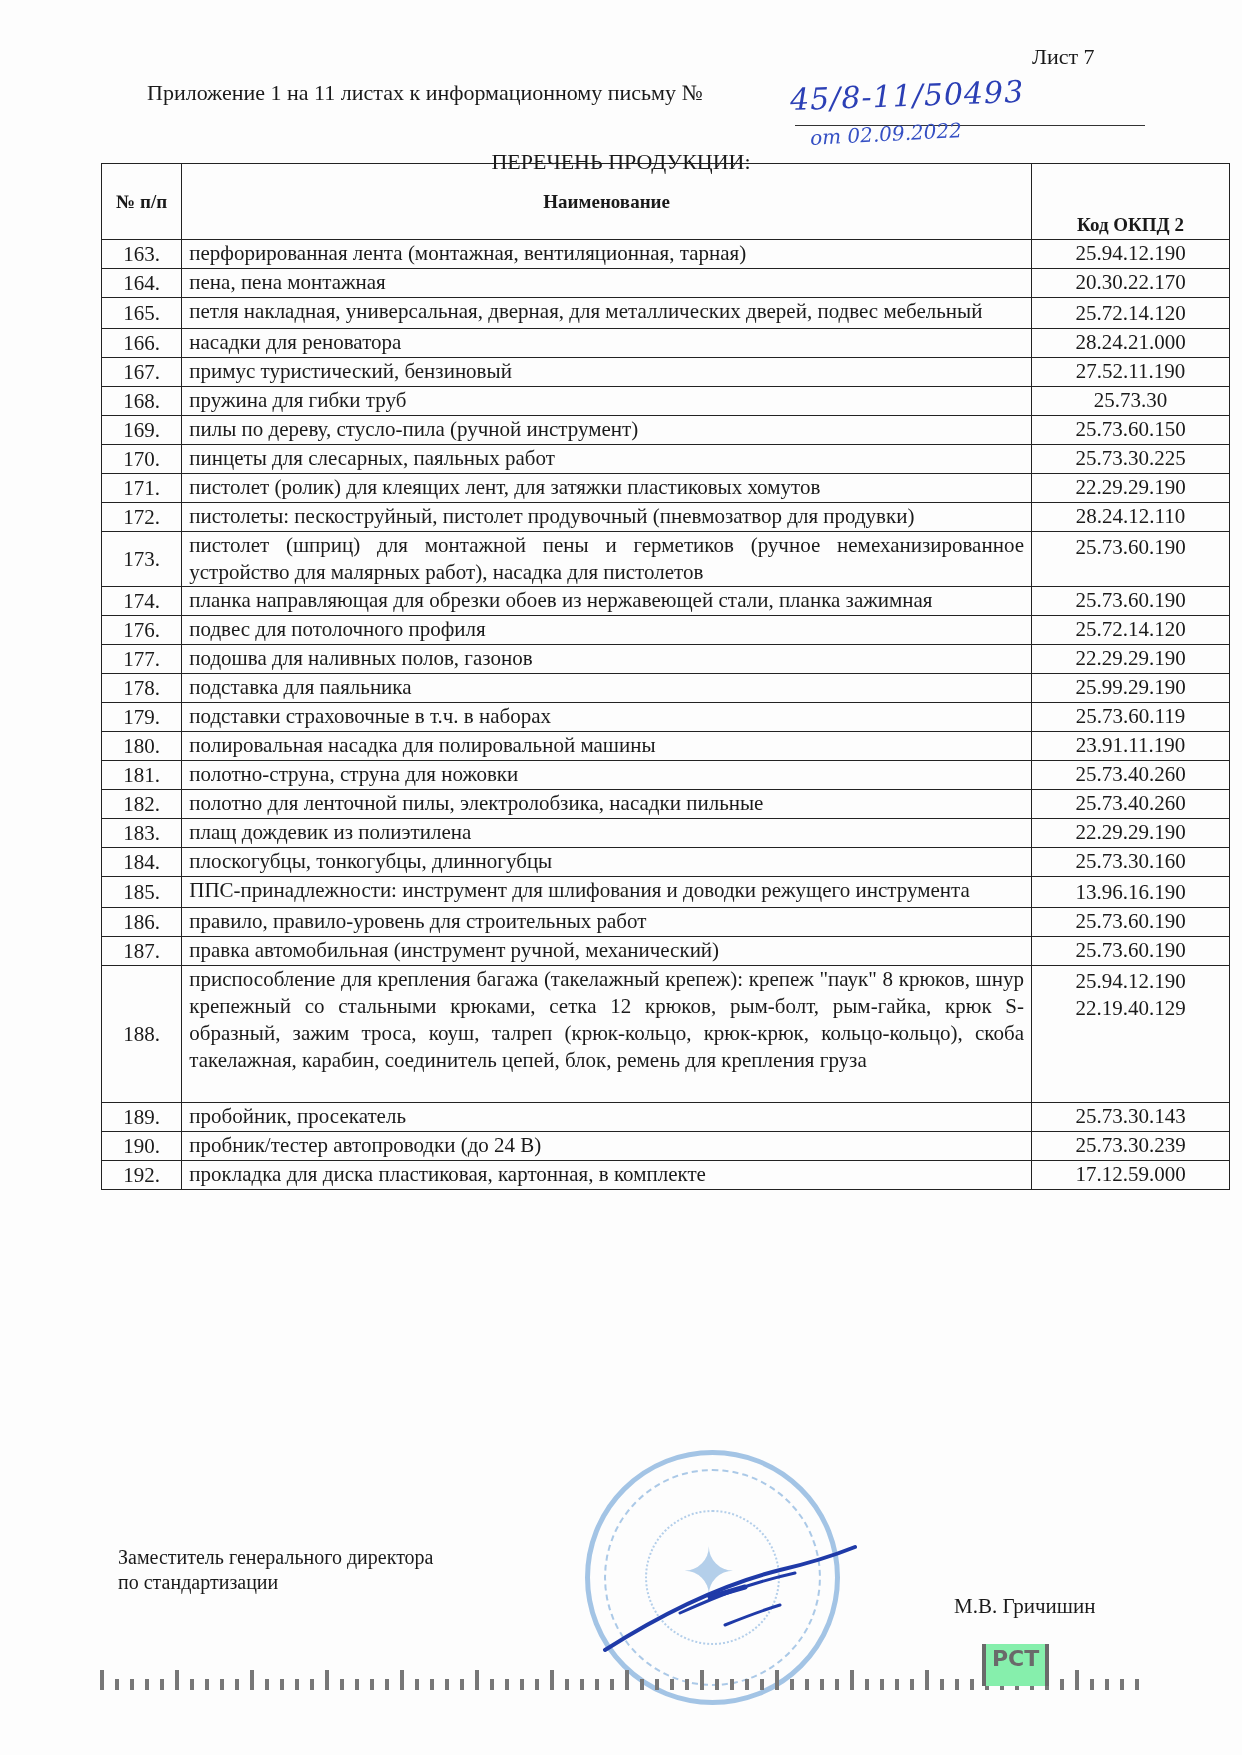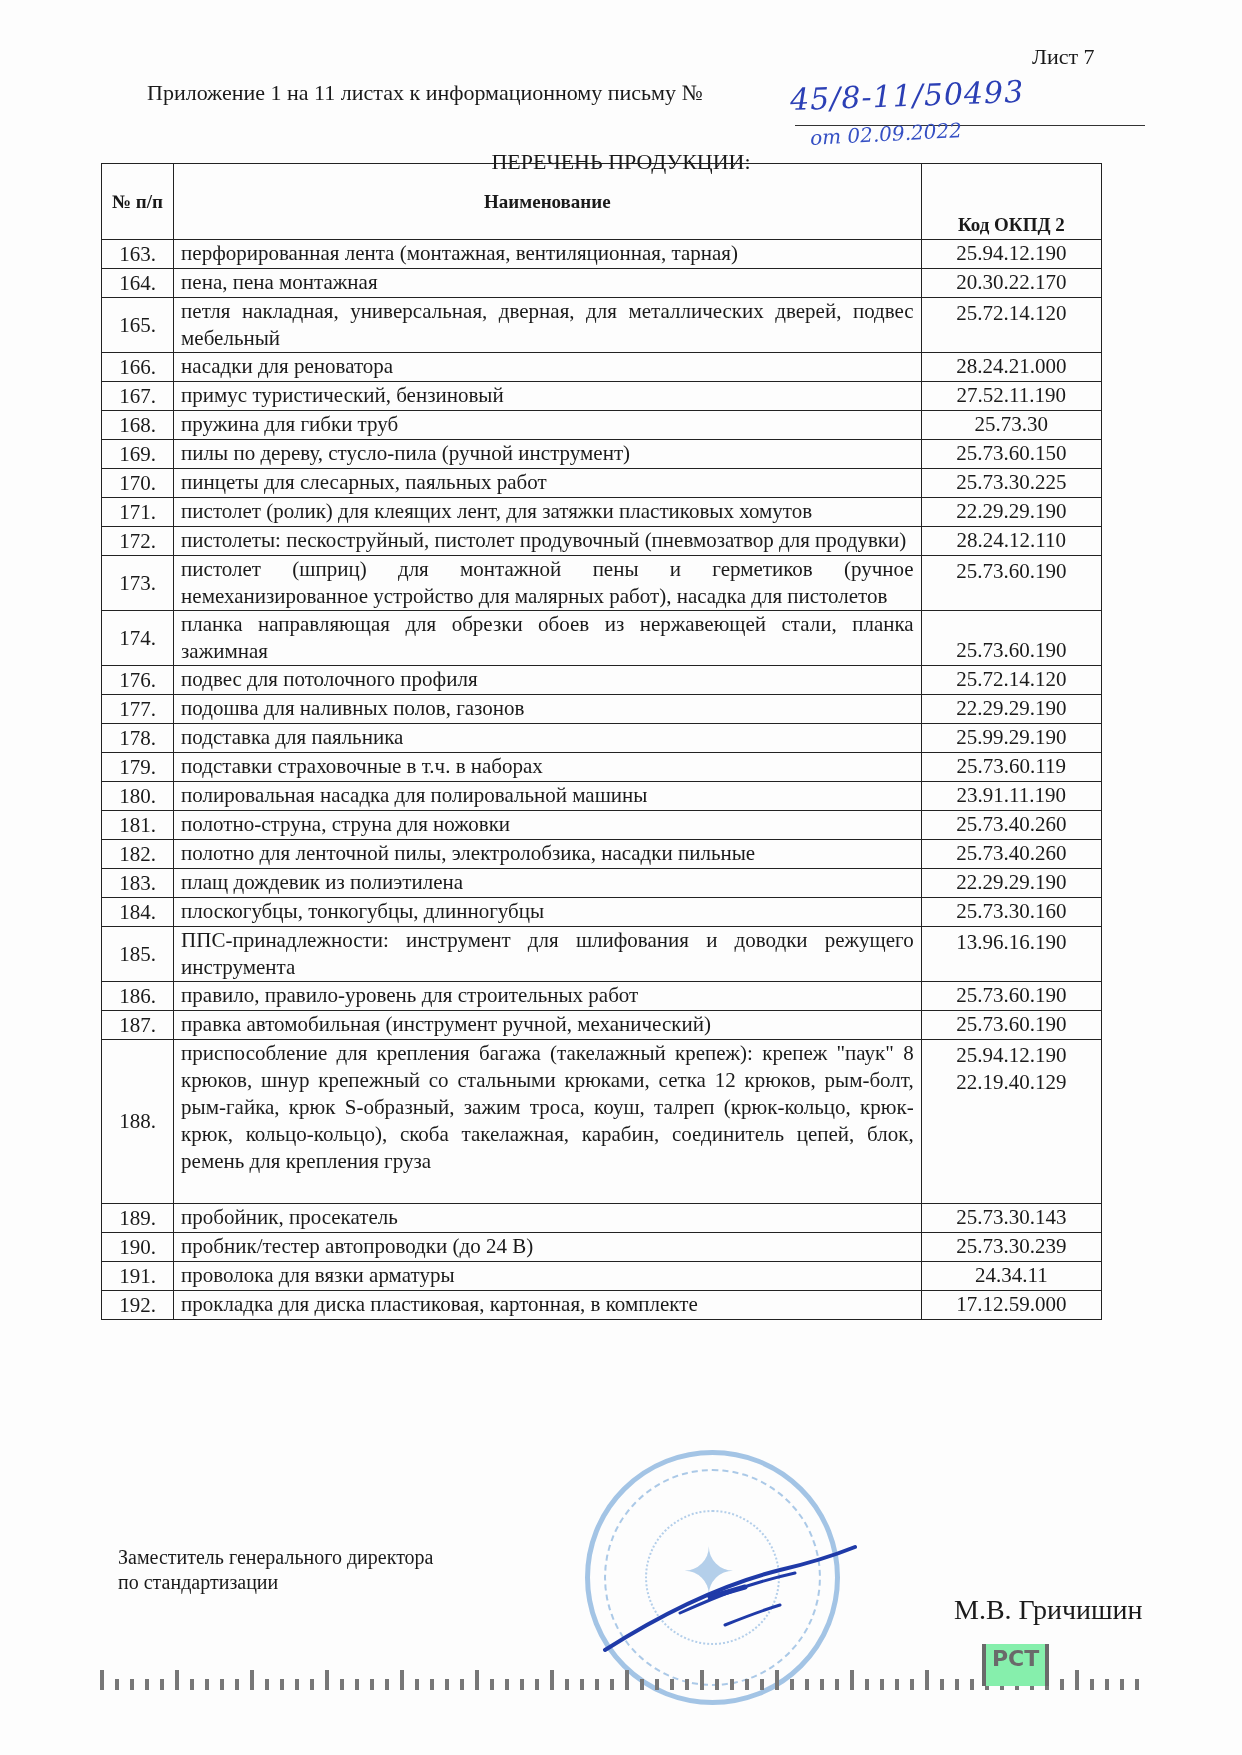--- a/index.html
+++ b/index.html
@@ -12,34 +12,34 @@
   .sheet-no { position: absolute; left: 1032px; top: 44px; font-size: 22px; }
   .appendix { position: absolute; left: 147px; top: 80px; font-size: 22px; white-space: nowrap; }
   .letter-line { position: absolute; left: 795px; top: 125px; width: 350px; border-top: 1.5px solid #333; }
   .hand-no { position: absolute; left: 790px; top: 78px; font-family: "DejaVu Serif", serif; font-style: italic;
     font-size: 30px; color: #2b3fb5; letter-spacing: 1px; transform: rotate(-2deg); white-space: nowrap; }
   .hand-date { position: absolute; left: 810px; top: 122px; font-family: "DejaVu Serif", serif; font-style: italic;
     font-size: 20px; color: #3550c4; transform: rotate(-3deg); white-space: nowrap; }
   .list-title { position: absolute; left: 0; width: 1242px; top: 149px; text-align: center; font-size: 22px; }
 
   table.products {
-    position: absolute; left: 101px; top: 163px; width: 1001px;
+    position: absolute; left: 101px; top: 163px; width: 1129px;
     border-collapse: collapse; font-size: 21px; line-height: 27px;
   }
   table.products td, table.products th { border: 1.6px solid #222; padding: 0 7px; vertical-align: top; }
   table.products th { font-weight: bold; font-size: 19px; height: 74px; vertical-align: middle; text-align: center; line-height: 27px; }
   .c-no { width: 74px; text-align: center; vertical-align: middle !important; padding: 0 !important; }
   .c-name { width: 779px; text-align: justify; }
   .c-code { width: 170px; text-align: center; vertical-align: bottom !important; padding-bottom: 1px !important; }
   .c-code.top { vertical-align: top !important; padding-top: 2px !important; }
   td .line { display: block; }
 
   .footer-left { position: absolute; left: 118px; top: 1545px; font-size: 20px; line-height: 25px; }
   .footer-left .exec { margin-top: 14px; font-size: 17px; line-height: 21px; }
-  .signer { position: absolute; left: 954px; top: 1594px; font-size: 28px; }
+  .signer { position: absolute; left: 954px; top: 1594px; font-size: 21px; }
 
   .stamp { position: absolute; left: 585px; top: 1450px; width: 255px; height: 255px; border-radius: 50%;
     border: 5px solid rgba(90,150,210,0.55); box-sizing: border-box; }
   .stamp::before { content: ""; position: absolute; inset: 14px; border-radius: 50%; border: 2px dashed rgba(90,150,210,0.5); }
   .stamp::after { content: ""; position: absolute; inset: 55px; border-radius: 50%; border: 2px dotted rgba(90,150,210,0.45); }
   .emblem { position: absolute; left: 92px; top: 80px; font-size: 64px; color: rgba(90,150,210,0.45); }
   .signature { position: absolute; left: 600px; top: 1535px; }
 
   .ticks { position: absolute; left: 100px; top: 1668px; width: 1060px; height: 22px; display: flex; align-items: flex-end; gap: 11px; }
   .tick { width: 4px; height: 11px; background: #777; }
@@ -256,27 +256,20 @@
         </td>
       </tr>
       <tr>
         <td class="c-no">190.</td>
         <td class="c-name">пробник/тестер автопроводки (до 24 В)</td>
         <td class="c-code">
           <span class="line">25.73.30.239</span>
         </td>
       </tr>
       <tr>
-        <td class="c-no">191.</td>
-        <td class="c-name">проволока для вязки арматуры</td>
-        <td class="c-code">
-          <span class="line">24.34.11</span>
-        </td>
-      </tr>
-      <tr>
         <td class="c-no">192.</td>
         <td class="c-name">прокладка для диска пластиковая, картонная, в комплекте</td>
         <td class="c-code">
           <span class="line">17.12.59.000</span>
         </td>
       </tr>
     </tbody>
 </table>
 
 <div class="stamp">

